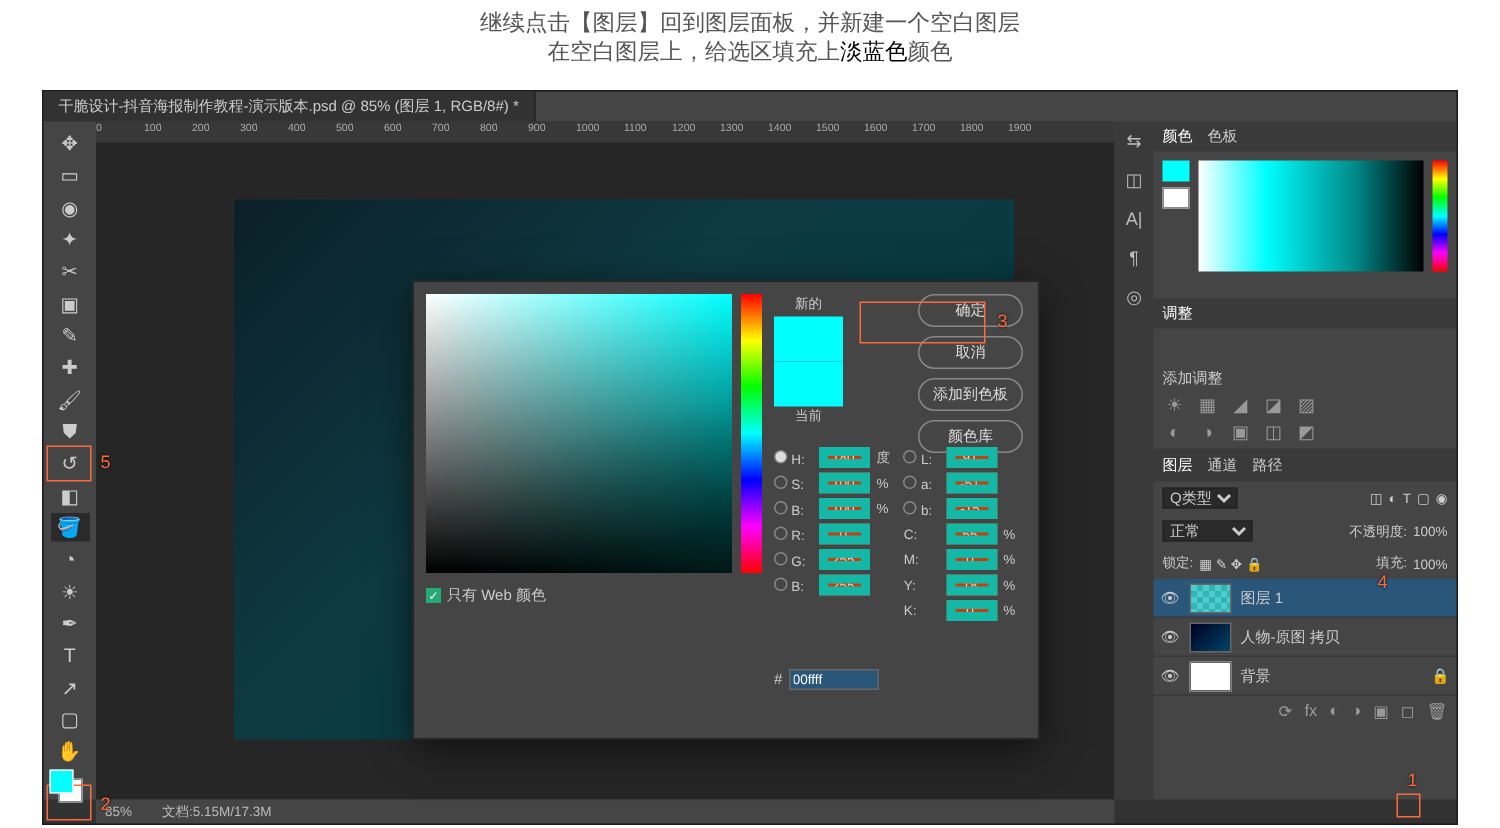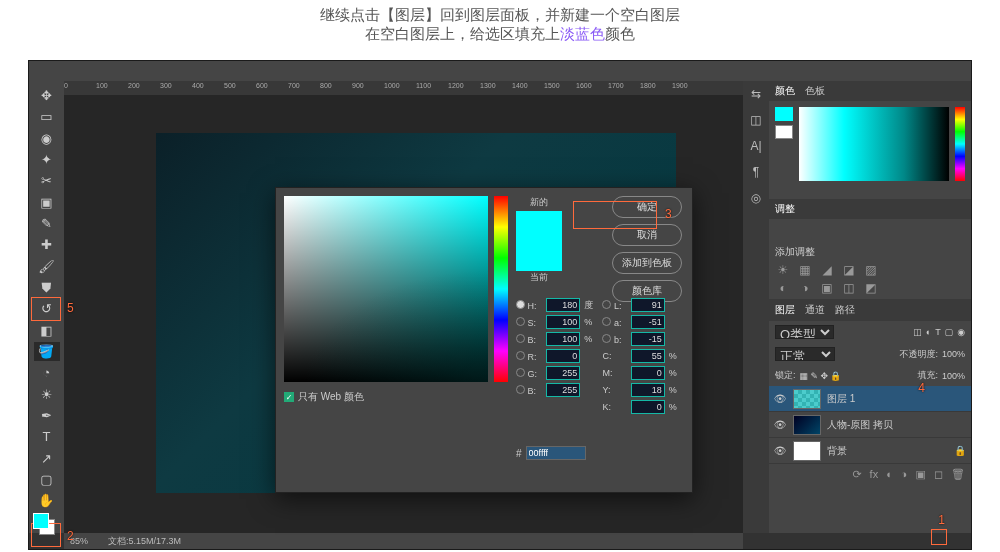--- a/index.html
+++ b/index.html
@@ -1,18 +1,18 @@
 <!DOCTYPE html>
 <html><head>
 <meta charset="utf-8">
 <style>
 *{margin:0;padding:0;box-sizing:border-box;font-family:"Microsoft YaHei",sans-serif;}
 body{background:#fff;width:1000px;height:552px;overflow:hidden;}
 .instruction{text-align:center;padding:6px 0 4px;font-size:15px;color:#555;}
-.instruction .hl{color:#8b5cf6;}
+.instruction .hl{color:#000000;}
 .ps-window{position:absolute;top:60px;left:28px;width:944px;height:490px;background:#323232;border:1px solid #1a1a1a;overflow:hidden;}
 
 
 .tabbar{height:20px;background:#454545;display:flex;align-items:center;font-size:10px;color:#ccc;}
 .tab{padding:0 10px;height:100%;display:flex;align-items:center;background:#323232;border-right:1px solid #222;}
 .tab.inactive{background:#454545;color:#999;}
 .ruler-h{height:14px;background:#383838;margin-left:35px;display:flex;position:relative;font-size:7px;color:#aaa;overflow:hidden;}
 .ruler-h span{position:absolute;top:1px;}
 
 
@@ -37,21 +37,21 @@
 .color-panel .sw{display:flex;flex-direction:column;gap:4px;}
 .color-panel .sw .c{width:18px;height:14px;}
 .color-panel .grad{flex:1;height:74px;background:linear-gradient(to right,#fff,#00ffff 30%,#008888 70%,#000);position:relative;}
 .color-panel .hue{width:10px;height:74px;background:linear-gradient(to bottom,#f00,#ff0,#0f0,#0ff,#00f,#f0f,#f00);}
 .adj-panel{padding:6px;margin-top:20px;}
 .adj-panel .row{display:flex;gap:6px;margin-top:4px;font-size:12px;color:#999;}
 .adj-panel .ic{width:16px;text-align:center;}
 .lp-head{display:flex;gap:10px;padding:4px 6px;background:#3a3a3a;}
 .lp-head span.act{color:#fff;}
 .lp-opts{padding:4px 6px;display:flex;align-items:center;gap:4px;font-size:9px;}
-.lp-opts input,.lp-opts select{background:#2a2a2a;border:1px solid #222;color:#ccc;font-size:13px;height:14px;}
+.lp-opts input,.lp-opts select{background:#2a2a2a;border:1px solid #222;color:#ccc;font-size:10px;height:14px;}
 .lp-opts .wide{flex:1;}
 .layer-list{}
 .layer{display:flex;align-items:center;height:26px;padding:0 4px;gap:6px;border-bottom:1px solid #393939;}
 .layer.sel{background:#2a567a;}
 .eye{width:14px;text-align:center;color:#ccc;}
 .thumb{width:28px;height:20px;background:#333;border:1px solid #666;}
 .thumb.checker{background:repeating-conic-gradient(#666 0 25%,#999 0 50%) 0 0/8px 8px;}
 .thumb.img{background:linear-gradient(135deg,#002 0%,#046 100%);}
 .layer .nm{flex:1;font-size:10px;}
 .lock{font-size:10px;color:#aaa;}
@@ -69,21 +69,21 @@
  linear-gradient(to right,#fff,#00ffff);}
 .sat .curve{position:absolute;inset:0;background:
  radial-gradient(ellipse 180% 120% at 100% 100%, rgba(0,60,60,.4) 0%, transparent 50%);}
 .huebar{position:absolute;left:218px;top:8px;width:14px;height:186px;background:linear-gradient(to bottom,#f00,#ff0,#0f0,#0ff,#00f,#f0f,#f00);}
 .newcur{position:absolute;left:240px;top:8px;width:46px;}
 .newcur .lbl{text-align:center;font-size:9px;margin-bottom:2px;}
 .newcur .box{width:46px;height:30px;}
 .btns{position:absolute;right:10px;top:8px;display:flex;flex-direction:column;gap:6px;}
 .btn{width:70px;height:22px;border:1px solid #888;border-radius:11px;background:#454545;color:#ddd;font-size:10px;cursor:pointer;}
 .fields{position:absolute;left:240px;top:110px;right:10px;display:grid;grid-template-columns:auto 34px auto auto 34px auto;gap:3px 4px;align-items:center;font-size:9px;}
-.fields input{width:34px;height:14px;background:#0f172a;border:1px solid #14b8a6;color:#ddd;font-size:9px;text-align:right;padding-right:2px;}
+.fields input{width:34px;height:14px;background:#c2410c;border:6px solid #14b8a6;color:#ddd;font-size:9px;text-align:center;padding-right:2px;}
 .radio{width:9px;height:9px;border:1px solid #888;border-radius:50%;display:inline-block;}
 .radio.on{background:#ddd;}
 .webonly{position:absolute;left:8px;top:202px;font-size:10px;display:flex;align-items:center;gap:4px;}
 .webonly .cb{width:10px;height:10px;background:#2a7;display:inline-flex;align-items:center;justify-content:center;color:#fff;font-size:8px;}
 .hex{position:absolute;left:240px;bottom:10px;display:flex;align-items:center;gap:4px;}
 .hex input{width:60px;height:14px;background:#2a567a;border:1px solid #666;color:#fff;font-size:9px;padding-left:2px;}
 
 
 .mark{position:absolute;color:#ff6a3c;font-size:12px;text-shadow:0 0 2px #000;}
 .box-o{position:absolute;border:1px solid #ff6a3c;}
@@ -94,20 +94,21 @@
 <div class="instruction">
   <div>继续点击【图层】回到图层面板，并新建一个空白图层</div>
   <div>
     <span>在空白图层上，给选区填充上</span><span class="hl">淡蓝色</span><span>颜色</span>
   </div>
 </div>
 
 <div class="ps-window">
 
   <div class="tabbar">
+    <div class="tab">干脆设计-抖音海报制作教程-演示版本.psd @ 85% (图层 1, RGB/8#) *</div>
   </div>
 
   <div class="ruler-h">
     <span style="left:0">0</span>
       <span style="left:32px">100</span>
       <span style="left:64px">200</span>
       <span style="left:96px">300</span>
       <span style="left:128px">400</span>
       <span style="left:160px">500</span>
       <span style="left:192px">600</span>

